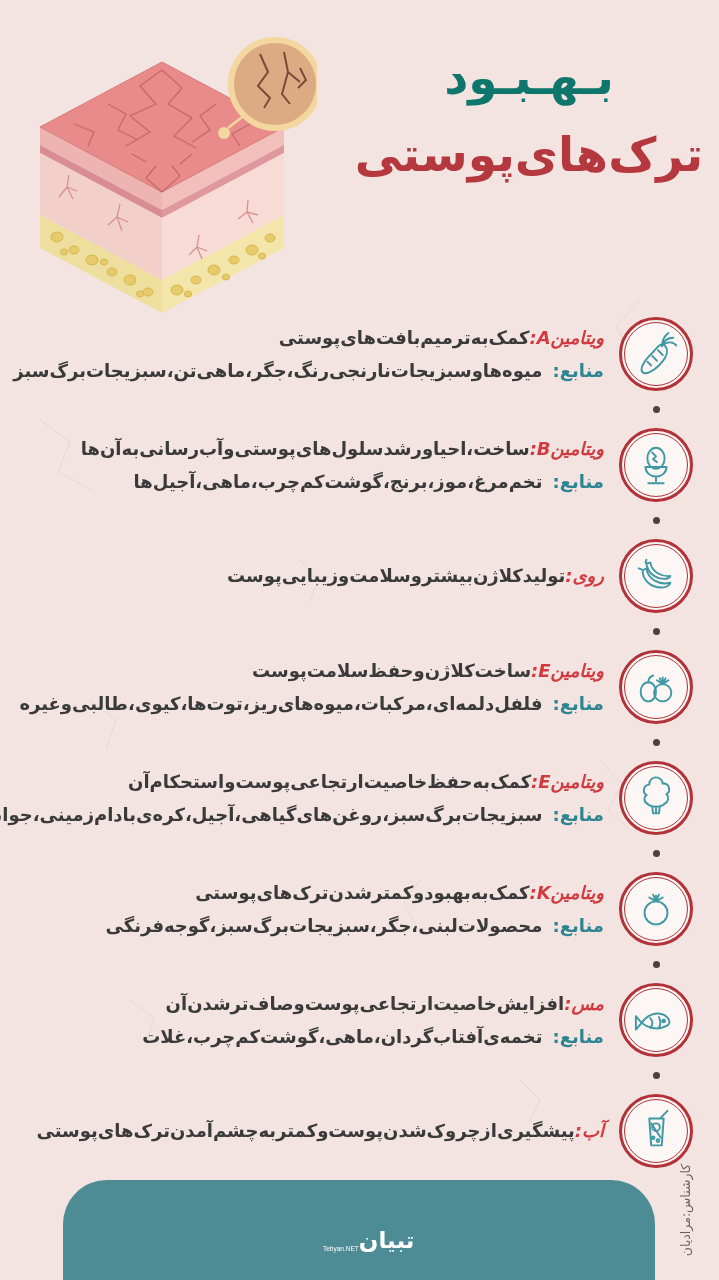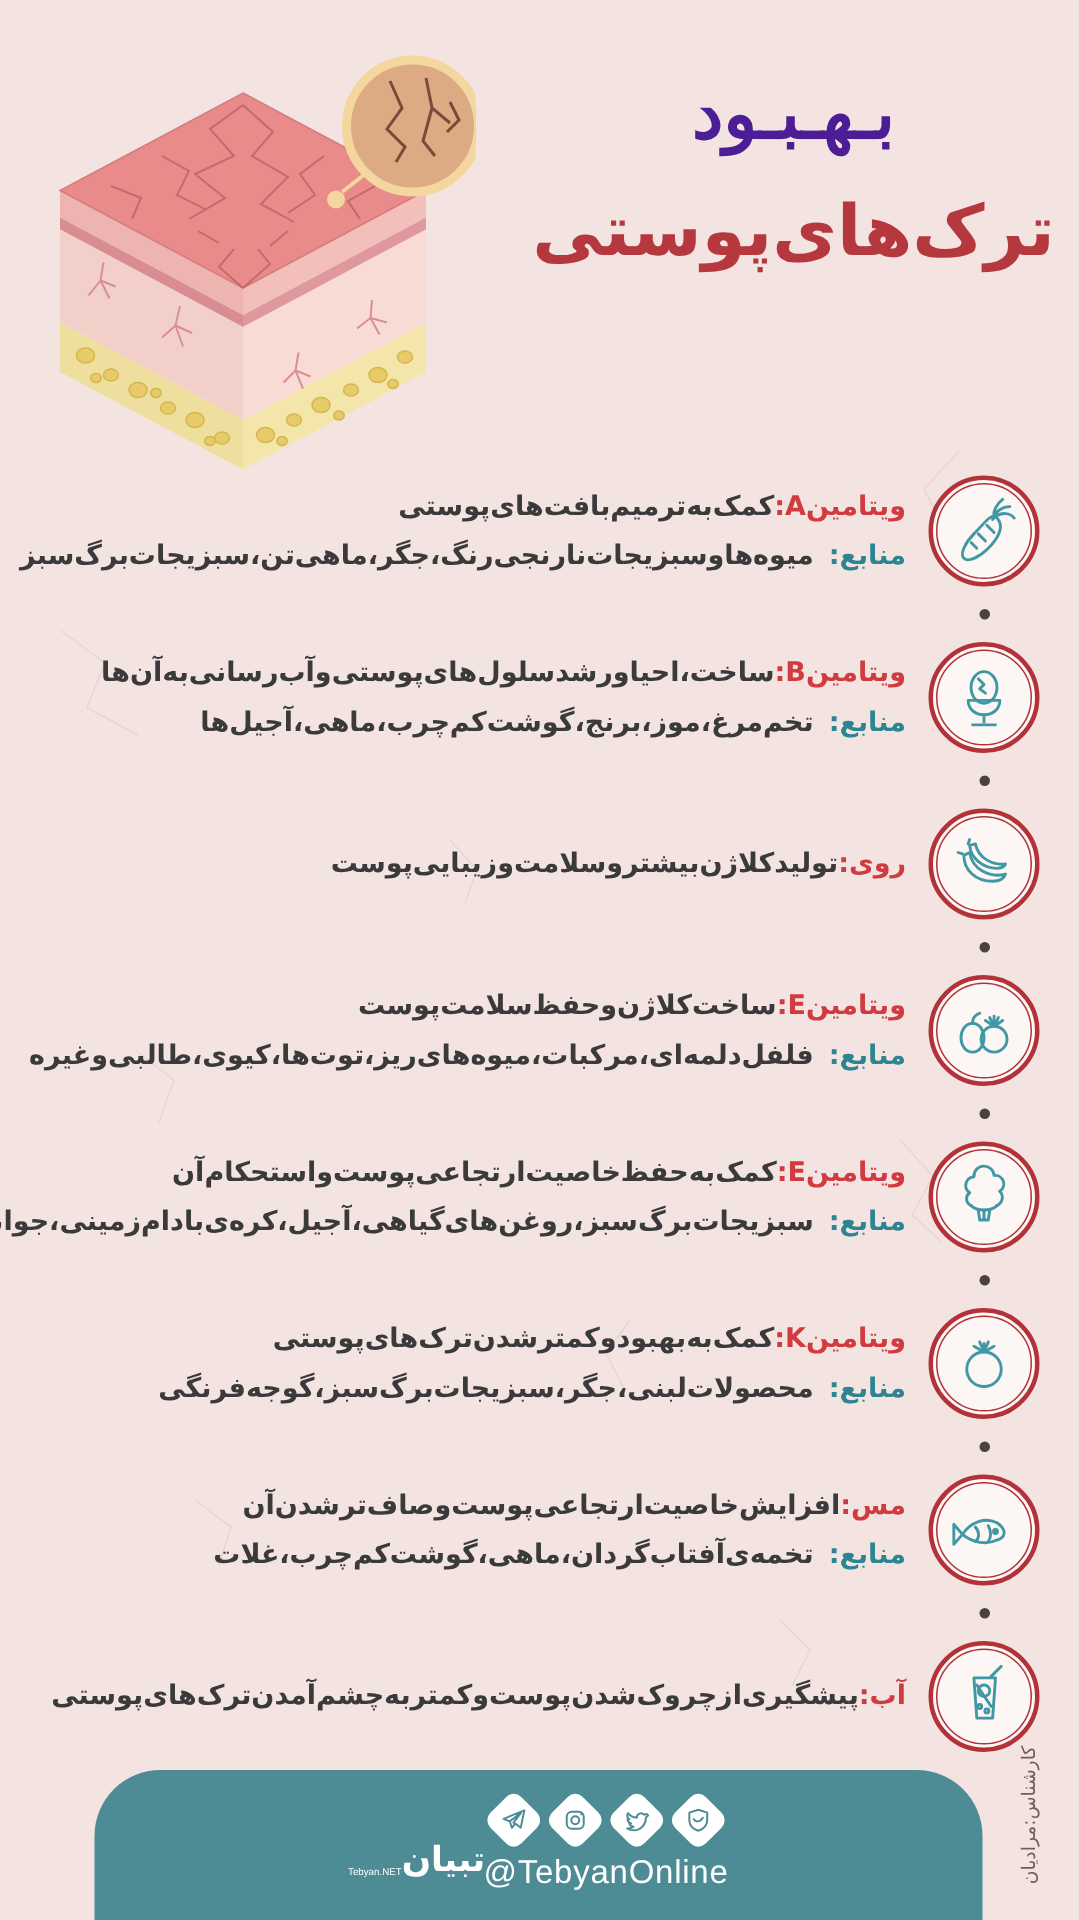--- a/index.html
+++ b/index.html
@@ -7,35 +7,35 @@
     width:719px;height:1280px;position:relative;overflow:hidden;
     background:#f3e4e2;
     font-family:"DejaVu Sans",sans-serif;
     direction:rtl;
   }
   
   .texture{position:absolute;inset:0;pointer-events:none;}
   
   .skin-illo{position:absolute;top:22px;left:12px;width:305px;height:300px;}
   .title{position:absolute;top:48px;right:8px;width:364px;text-align:center;font-weight:bold;line-height:1;}
-  .title .l1{color:#4c1d95;font-size:47px;letter-spacing:2px;margin:6px 0 0;font-family:Liberation Serif, serif;}
+  .title .l1{color:#0f766e;font-size:47px;letter-spacing:2px;margin:6px 0 0;}
   .title .l2{color:#b5383f;font-size:47px;margin:30px 0 0;}
   .title .l3{color:#b5383f;font-size:45px;margin:32px 0 0;}
   
   .items{position:absolute;top:314px;right:26px;left:14px;}
   .item{display:flex;align-items:center;gap:15px;min-height:80px;}
   .icon-circle{
     position:relative;flex:none;width:74px;height:74px;border-radius:50%;
     background:#fcf6f4;border:3px solid #b23238;
     display:flex;align-items:center;justify-content:center;box-sizing:border-box;
   }
   .icon-circle::after{content:"";position:absolute;inset:2px;border:1.5px solid #b23238;border-radius:50%;}
   .icon-circle svg{width:46px;height:46px;stroke:#3f98a3;fill:none;stroke-width:2;stroke-linecap:round;stroke-linejoin:round;position:relative;z-index:1;}
   .item-text{flex:1;text-align:right;font-weight:bold;font-size:18px;color:#3a3a3a;line-height:1.85;white-space:nowrap;}
-  .item-text .red{color:#d13b40;}
+  .item-text .red{color:#d13b40;font-style:italic;}
   .item-text .teal{color:#2d8591;margin-left:10px;}
   .sep{height:31px;width:74px;display:flex;align-items:center;justify-content:center;}
   .sep .dot{width:7px;height:7px;border-radius:50%;background:#4a4141;}
   
   .footer{
     position:absolute;left:63px;right:64px;top:1180px;bottom:0;
     background:#4d8c95;border-radius:44px 44px 0 0;
     display:flex;flex-direction:row-reverse;align-items:center;justify-content:center;gap:18px;
     direction:ltr;
   }
@@ -283,48 +283,20 @@
         </svg>
     </div>
     <div class="item-text">
       <div><span class="red">آب:</span><span>پیشگیری‌از‌چروک‌شدن‌پوست‌و‌کمتر‌به‌چشم‌آمدن‌ترک‌های‌پوستی</span></div>
     </div>
   </div>
 
 </div>
 
 <div class="footer">
-  <div class="social-block">
-    <div class="social-row">
-      <div class="diamond">
-        <svg viewBox="0 0 18 18">
-            <path d="M16.5 2 L1.8 8 l4.4 1.7 L7.6 14.3 l2.4-3 l3.9 2.9 z M6.2 9.7 L14 4 L8.8 10.7"></path>
-          </svg>
-      </div>
-      <div class="diamond">
-        <svg viewBox="0 0 18 18">
-            <rect x="3" y="3" width="12" height="12" rx="3.5"></rect>
-            <circle cx="9" cy="9" r="2.8"></circle>
-            <circle cx="13.2" cy="4.8" r="0.8" fill="#4d8c95" stroke="none"></circle>
-          </svg>
-      </div>
-      <div class="diamond">
-        <svg viewBox="0 0 18 18">
-            <path d="M16 4.5 c-.6.3-1.2.5-1.8.6 A3 3 0 0 0 9 7.2 c-2.5-.1-4.7-1.3-6.2-3.2 c-.8 1.5-.3 3.3 1 4.3 c-.5 0-1-.1-1.3-.3 c0 1.5 1.1 2.9 2.6 3.2 c-.5.1-1 .1-1.4 0 c.4 1.3 1.6 2.2 3 2.3 a6 6 0 0 1-4.5 1.3 a8.5 8.5 0 0 0 4.6 1.3 c5.5 0 8.6-4.6 8.6-8.6 v-.4 c.6-.4 1.1-1 1.6-1.6 z"></path>
-          </svg>
-      </div>
-      <div class="diamond">
-        <svg viewBox="0 0 18 18">
-            <path d="M9 1.6 l6.3 2 v5.4 c0 4-2.9 6.3-6.3 7.4 c-3.4-1.1-6.3-3.4-6.3-7.4 V3.6 z"></path>
-            <path d="M5.8 8.2 c1.2 2.2 4.4 2.4 6.4-1"></path>
-          </svg>
-      </div>
-    </div>
-    <div class="handle">@TebyanOnline</div>
-  </div>
   <div class="logo-block">
     <svg viewBox="0 0 56 48">
       <g fill="#ffffff">
         <rect x="23" y="0" width="11" height="11" rx="2"></rect>
         <rect x="37" y="9" width="10" height="10" rx="2"></rect>
         <rect x="9" y="9" width="10" height="10" rx="2"></rect>
         <rect x="24" y="14" width="9" height="9" rx="2"></rect>
         <path d="M6 26 v6 a22 15 0 0 0 44 0 v-6 h-11 v5 a11 8 0 0 1 -22 0 v-5 z"></path>
       </g>
     </svg>

